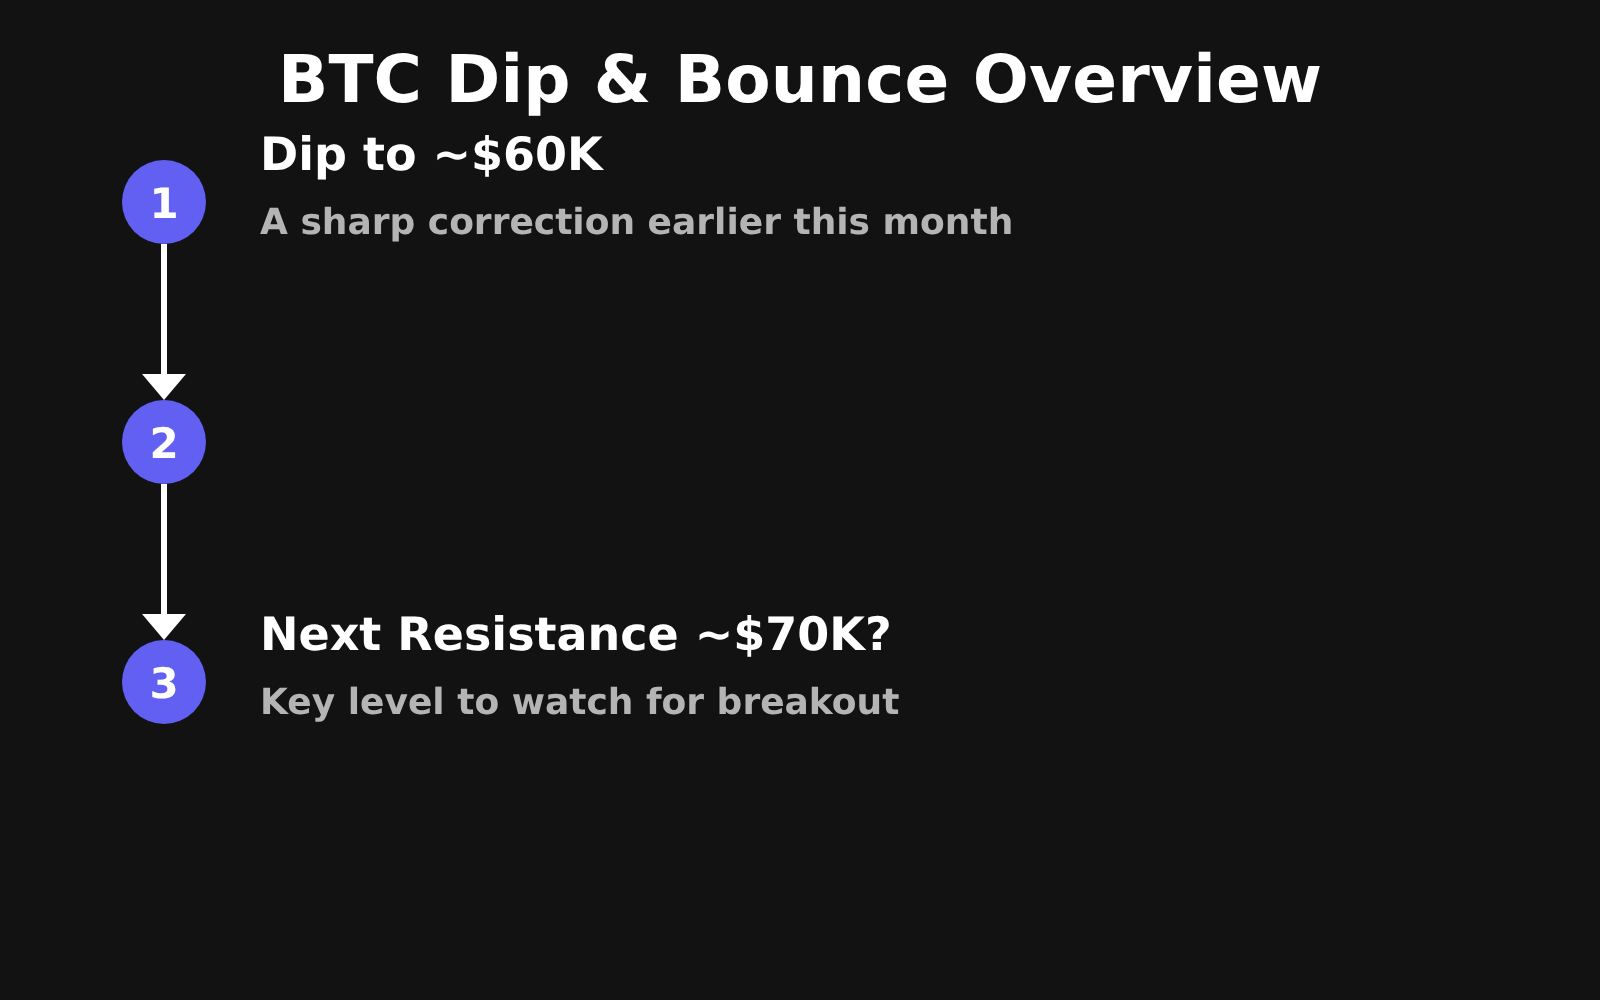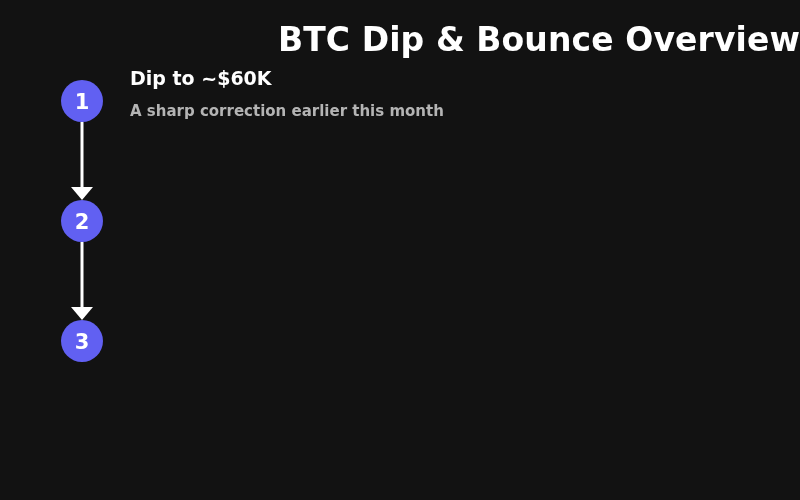--- a/index.html
+++ b/index.html
@@ -21,21 +21,21 @@
     width: 800px;
     height: 500px;
   }
 
   
   .chart-title {
     position: absolute;
     top: 20px;
     left: 0;
     width: 800px;
-    text-align: right;
+    text-align: center;
     color: #ffffff;
     font-size: 33px;
     font-weight: bold;
     letter-spacing: 0.1px;
     line-height: 40px;
     white-space: nowrap;
   }
 
   
   #connector-layer {
@@ -80,28 +80,28 @@
   }
 
   .step-text {
     position: absolute;
     left: 130px;
     top: 0;
     width: 650px;
   }
   .step-label {
     color: #ffffff;
-    font-size: 19px;
+    font-size: 23px;
     font-weight: bold;
     line-height: 31px;
     white-space: nowrap;
   }
   .step-description {
     color: #b4b4b4;
-    font-size: 15px;
+    font-size: 18px;
     font-weight: bold;
     line-height: 31px;
     white-space: nowrap;
     margin-top: 2px;
   }
 </style>
 </head>
 <body>
 
 <div id="flowchart-canvas">
@@ -134,15 +134,19 @@
   <div class="step-row" data-index="1">
     <div class="step-marker">
       <span class="step-marker-number">2</span>
     </div>
   </div>
 
   <div class="step-row" data-index="2">
     <div class="step-marker">
       <span class="step-marker-number">3</span>
     </div>
+    <div class="step-text">
+      <div class="step-label">Next Resistance ~$70K?</div>
+      <div class="step-description">Key level to watch for breakout</div>
+    </div>
   </div>
 
 </div>
 
 </body></html>

